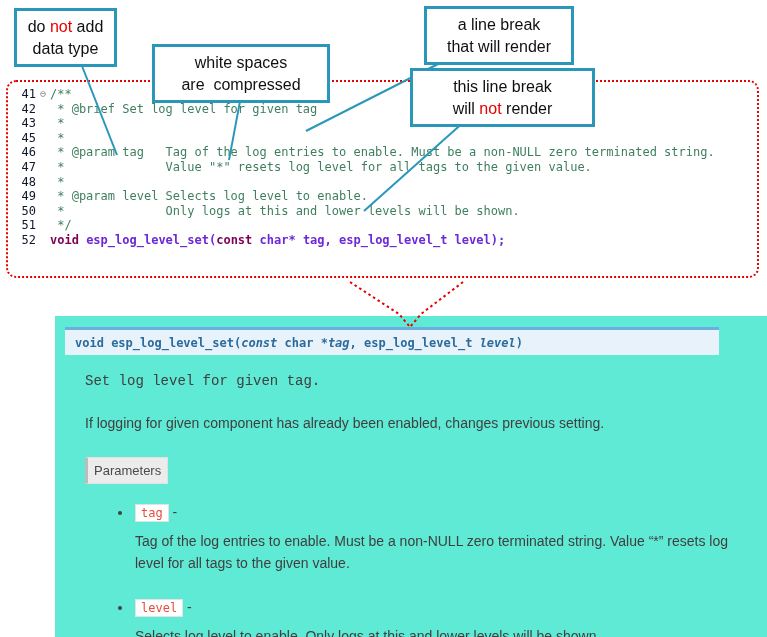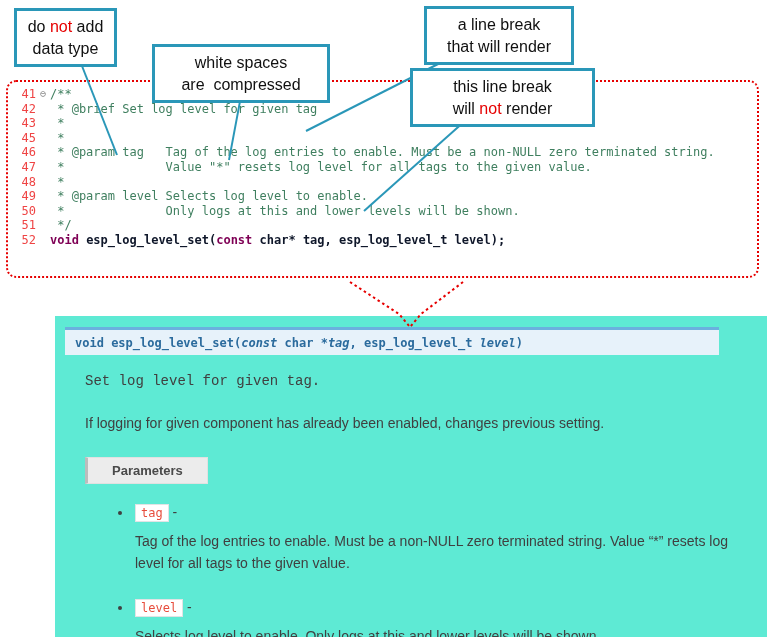--- a/index.html
+++ b/index.html
@@ -19,26 +19,26 @@
   .red { color:var(--alert,#e60000); }
 
   
   #code-panel {
     position:absolute; left:6px; top:80px; width:753px; height:198px;
     background:#fff; border:2px dotted var(--alert,#e60000); border-radius:10px;
     z-index:1; padding:5px 4px 0 6px; overflow:hidden;
   }
   .code-row { display:flex; height:14.6px; line-height:14.6px;
     font-family:"DejaVu Sans Mono", monospace; font-size:12px; }
-  .lnum { width:22px; text-align:right; color:#ef4444; flex:0 0 auto; }
+  .lnum { width:22px; text-align:right; color:#0f172a; flex:0 0 auto; }
   .fold { width:14px; text-align:center; color:#8a8a8a; font-size:10px; flex:0 0 auto; }
   .codetext { white-space:pre; }
   .seg-comment { color:var(--comment,#3f7f5f); }
   .seg-kw { color:var(--keyword,#7f0055); font-weight:bold; }
-  .seg-code { color:#0f172a; font-weight:bold; }
+  .seg-code { color:#6d28d9; font-weight:bold; }
 
   
   #overlay { position:absolute; left:0; top:0; z-index:5; pointer-events:none; }
   .lead { stroke:var(--accent,#2a97b8); stroke-width:2; fill:none; }
   .redpath { stroke:var(--alert,#e60000); stroke-width:2; fill:none; stroke-dasharray:2.5 3; }
 
   
   #docs {
     position:absolute; left:55px; top:316px; width:712px; height:321px;
     background:#5eead4; z-index:0; color:#404040;
@@ -50,22 +50,22 @@
     font-family:"DejaVu Sans Mono", monospace; font-size:12px; font-weight:bold;
     color:var(--sigtext,#2b6b9d); white-space:nowrap;
   }
   .si { font-style:italic; }
   .doc-p { margin:0 0 0 30px; font-size:14px; line-height:1.5; }
   .brief { margin-top:16px;font-family:Liberation Mono, monospace; }
   .desc  { margin-top:21px; }
   .params-wrap { margin:23px 0 0 30px; }
   #params-label {
     display:inline-block; background:#ececec; border:1px solid #e1e1e1;
-    border-left:3px solid #bcbcbc; padding:5px 24px;
-    font-size:13px; font-weight:bold; color:#4a4a4a;
+    border-left:3px solid #bcbcbc; padding:5px 6px;
+    font-size:13px; font-weight:normal; color:#4a4a4a;
   }
   #param-list { margin:19px 0 0 78px; padding:0; list-style:disc; }
   #param-list li { margin-bottom:24px; font-size:14px; padding-left:2px; }
   .param-head { line-height:1.4; }
   .literal {
     font-family:"DejaVu Sans Mono", monospace; font-size:12px;
     color:var(--literal,#e74c3c); background:#fff;
     border:1px solid #e1e4e5; padding:1px 5px;
   }
   .param-desc { margin-top:7px; max-width:600px; line-height:1.6; font-size:14px; }

